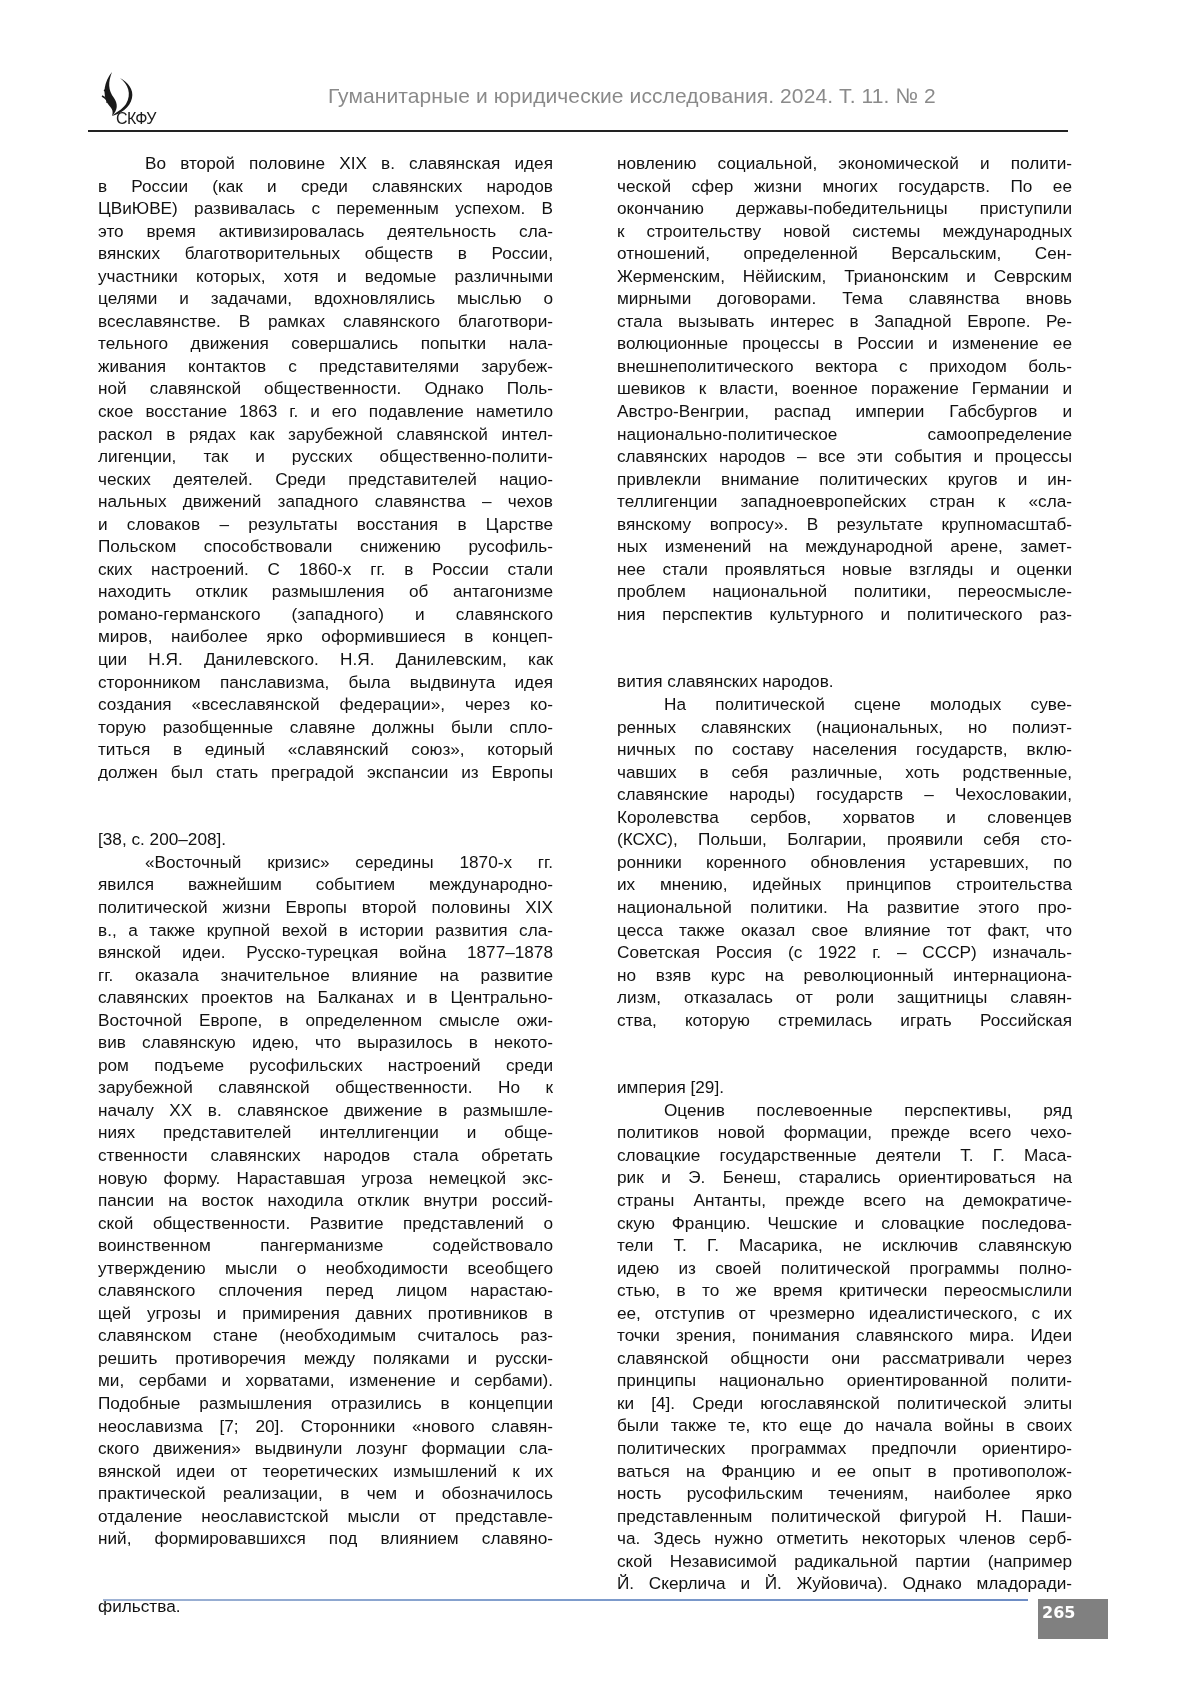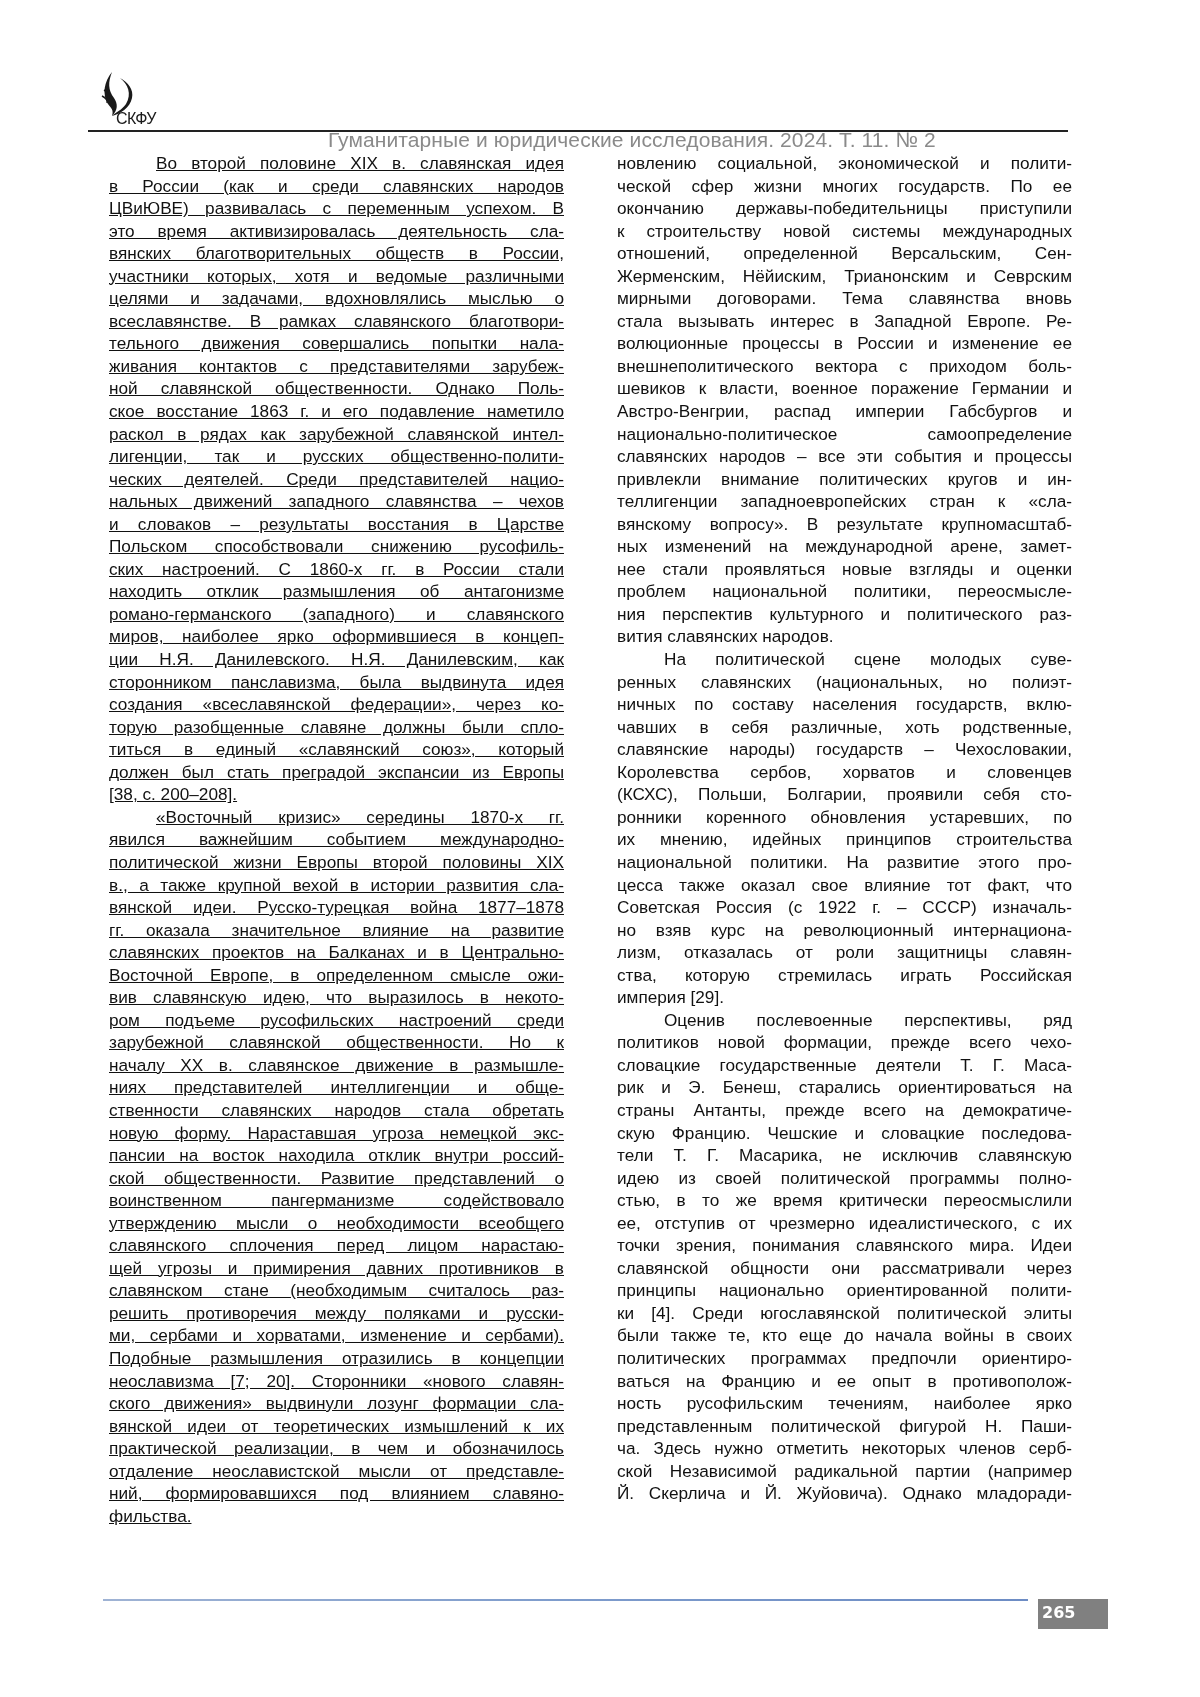--- a/index.html
+++ b/index.html
@@ -2,32 +2,32 @@
 <html><head>
 <meta charset="utf-8">
 <style>
   html, body { margin: 0; padding: 0; background: #ffffff; }
   body { width: 1200px; height: 1697px; position: relative; overflow: hidden; font-family: "Liberation Sans", sans-serif; color: #111; }
 
   .header { position: absolute; left: 88px; top: 60px; width: 980px; height: 74px; }
   .logo { position: absolute; left: 10px; top: 10px; width: 80px; height: 58px; }
   .logo svg { position: absolute; left: 0; top: 0; }
   .logo-text { position: absolute; left: 18px; top: 40px; font-family: "Liberation Sans", sans-serif; font-weight: normal; font-size: 16px; letter-spacing: -0.5px; color: #1a1a1a; }
-  .journal-title { position: absolute; left: 240px; top: 24px; font-size: 21px; color: #8a8a8a; letter-spacing: 0.1px; white-space: nowrap; margin-top: 44px; }
+  .journal-title { position: absolute; left: 240px; top: 24px; font-size: 21px; color: #8a8a8a; letter-spacing: 0.1px; white-space: nowrap; }
   .header-rule { position: absolute; left: 0; top: 70px; width: 980px; height: 2px; background: #222; }
 
   .column { position: absolute; top: 152px; width: 455px; font-size: 17.2px; line-height: 22.55px; }
-  .col-left { left: 109px; text-decoration: underline; }
+  .col-left { left: 98px; }
   .col-right { left: 617px; }
   .line { display: block; height: 22.55px; white-space: nowrap; text-align: justify; text-align-last: justify; }
-  .line.last { text-align-last: left; }
+  .line.last { text-align-last: left; margin-top: 45px; }
   .line.indent { padding-left: 47px; }
 
   .footer-rule { position: absolute; left: 103px; top: 1599px; width: 925px; height: 2px; background: linear-gradient(to right, #9fb3d4, #7e9ccc 50%, #6d8cc4); }
-  .page-box { position: absolute; left: 1038px; top: 1599px; width: 70px; height: 30px; background: #808080; }
+  .page-box { position: absolute; left: 1038px; top: 1599px; width: 70px; height: 40px; background: #808080; }
   .page-num { position: absolute; left: 4px; top: 4px; color: #ffffff; font-weight: bold; font-size: 16px; font-family: "DejaVu Sans", sans-serif; }
 </style>
 </head>
 <body>
 
 <div class="header">
   <div class="logo">
     <svg width="60" height="50" viewBox="0 0 60 50">
       <path d="M14 2 C6 12, 4 24, 10 34 C13 38, 16 40, 14 46 C20 40, 20 34, 16 28 C10 20, 10 12, 14 2 Z" fill="#1a1a1a"></path>
       <path d="M22 8 C30 14, 34 24, 28 34 C24 40, 18 42, 14 46 C22 44, 32 38, 34 28 C36 20, 30 12, 22 8 Z" fill="#1a1a1a"></path>

